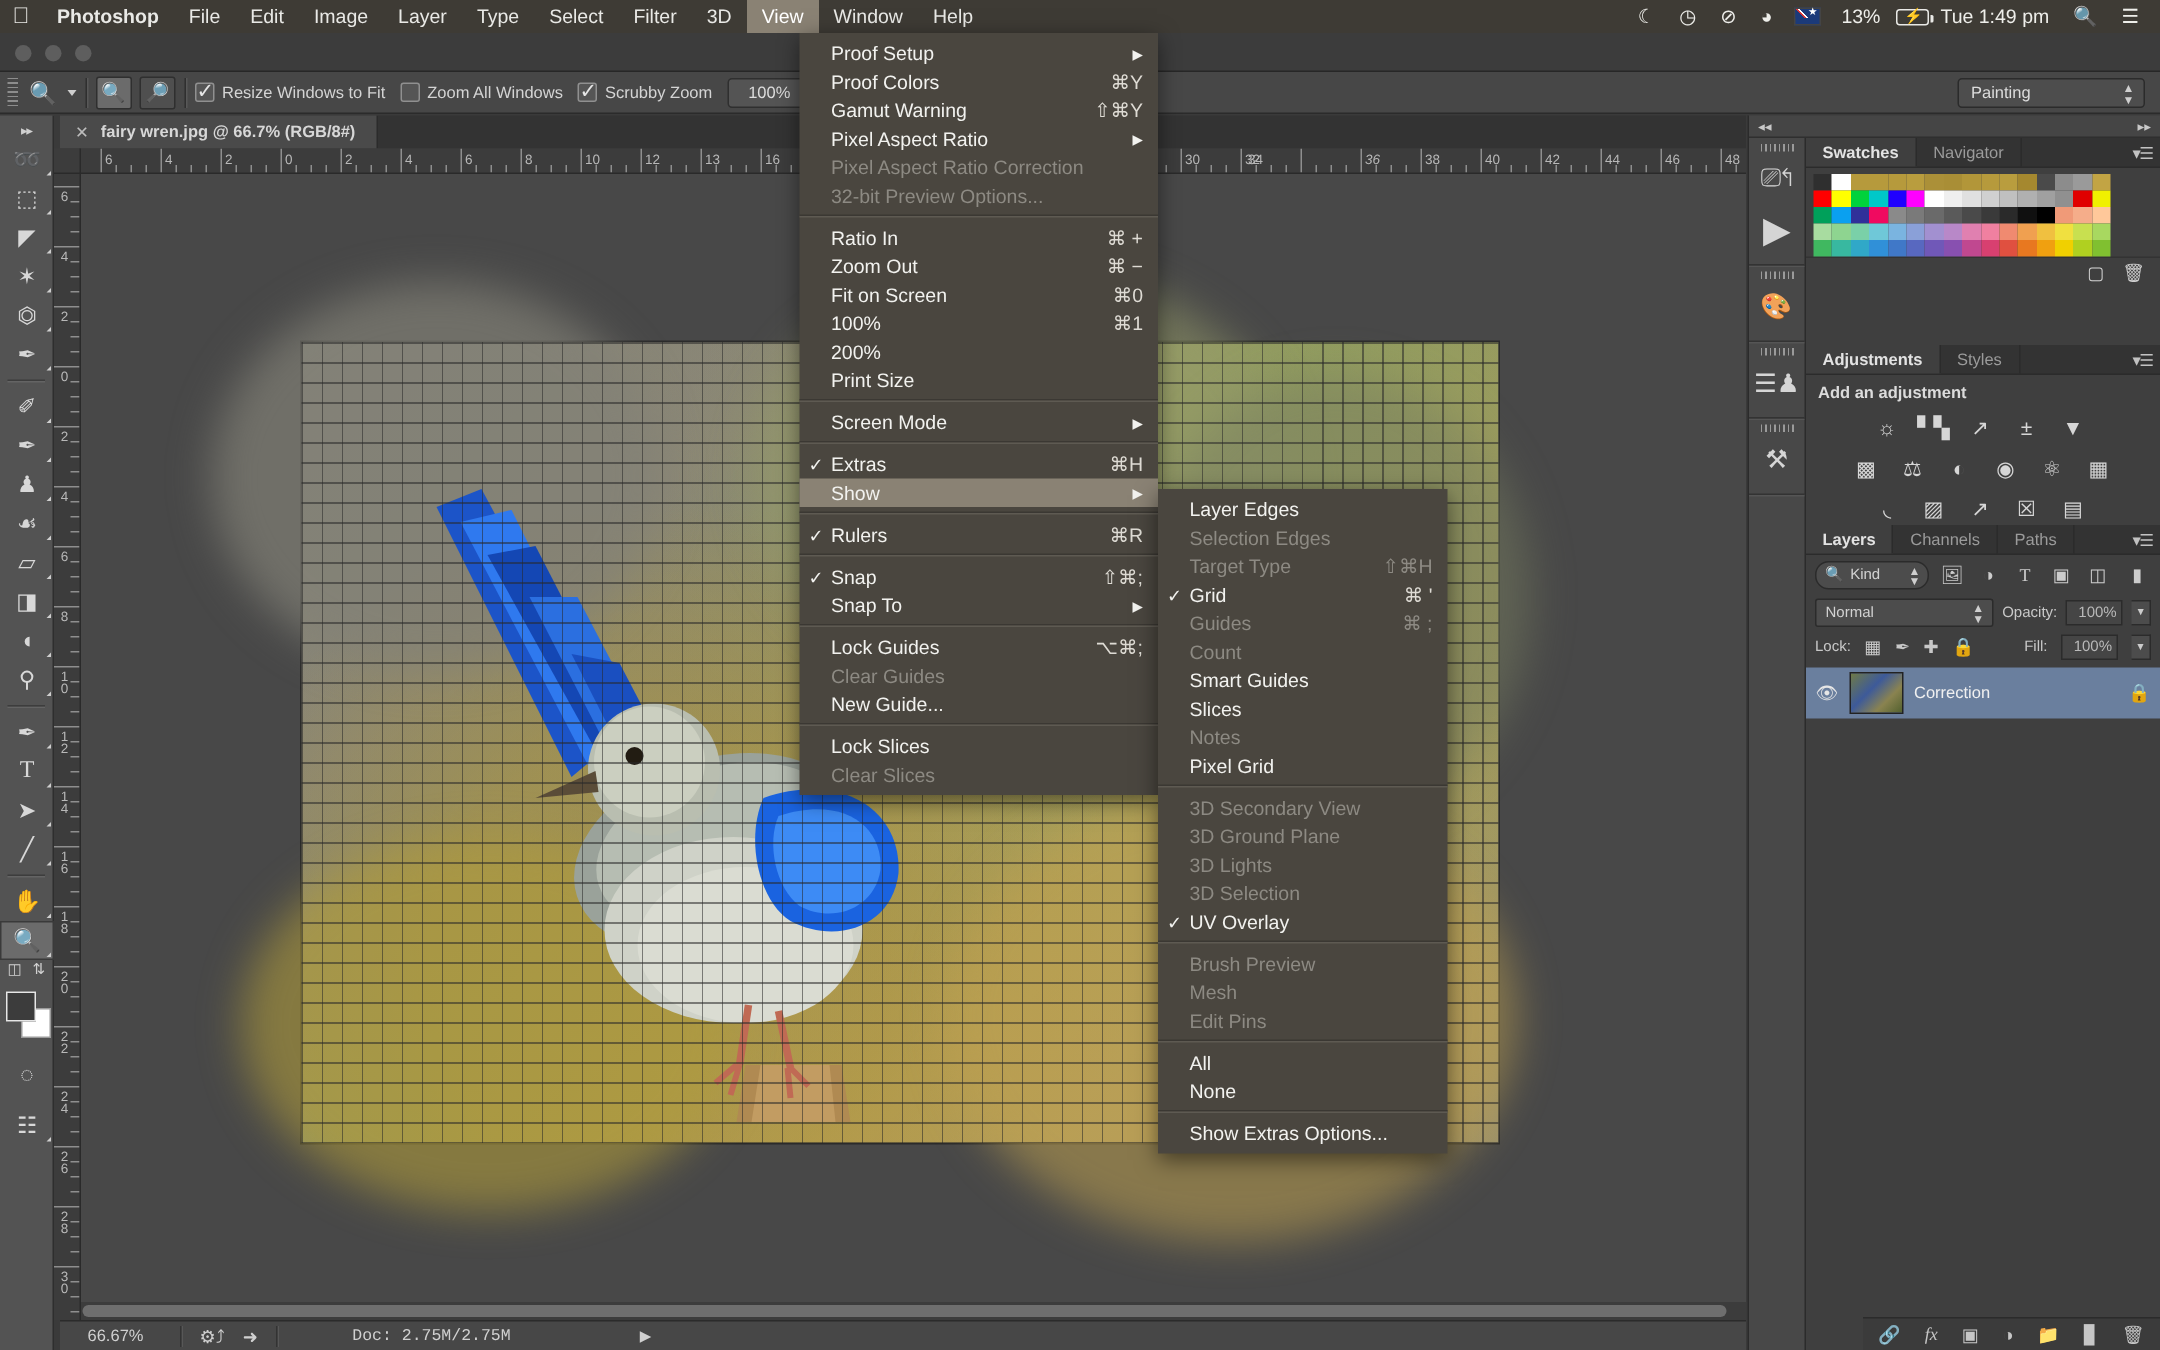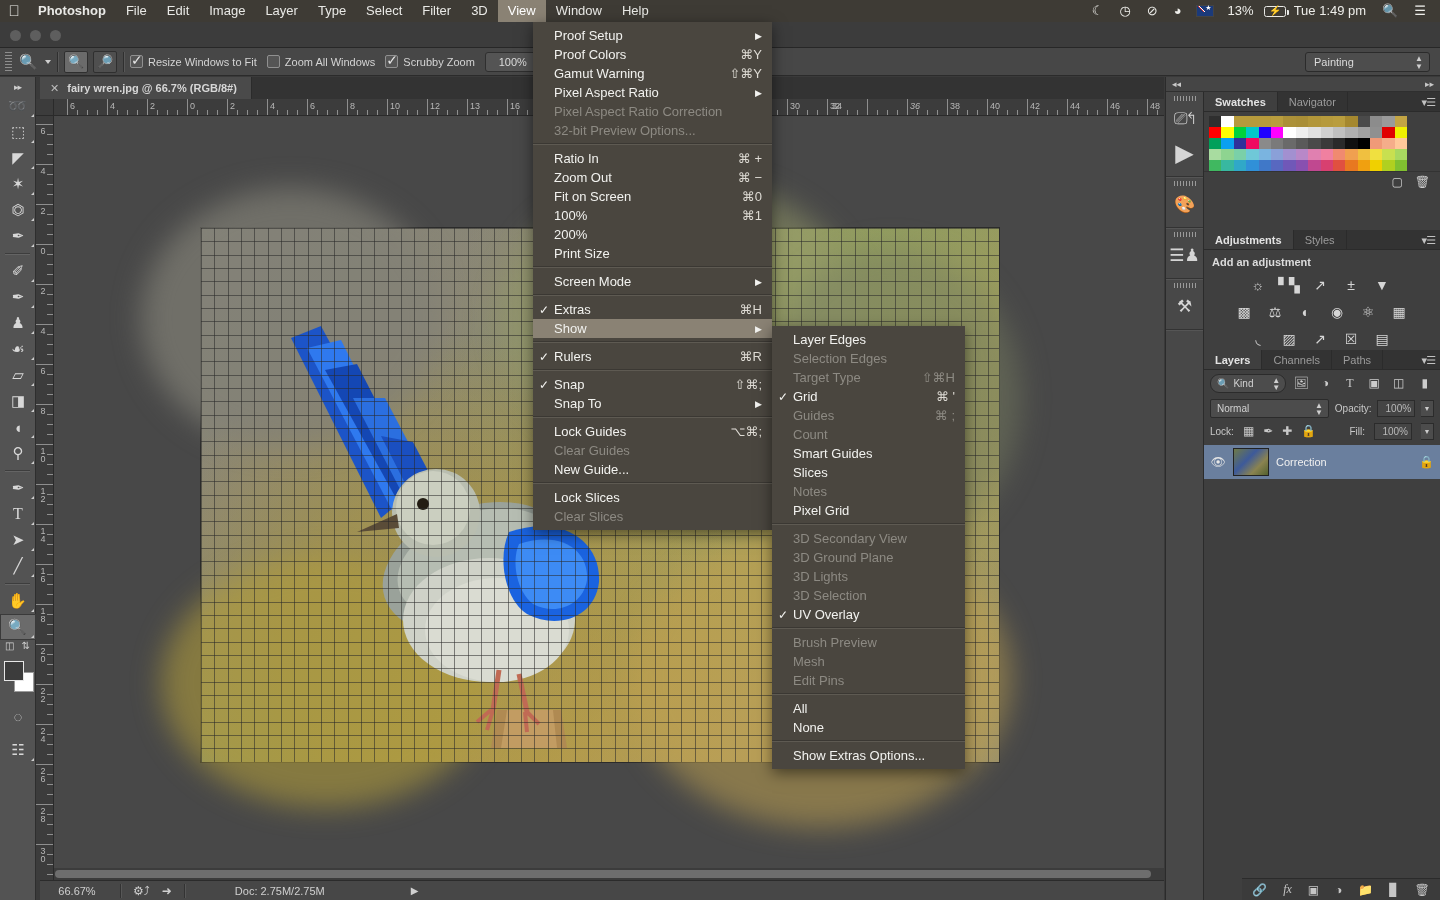--- a/index.html
+++ b/index.html
@@ -602,21 +602,21 @@
 <div id="hscroll">
   <div class="thumb"></div>
 </div>
 
 <div id="statusbar">
   <span class="zoomv">66.67%</span>
   <span class="sb-sep"></span>
   <span style="font-size:12px;color:#d0d0d0;padding:0 6px;">⚙⤴</span>
   <span style="font-size:12px;color:#d0d0d0;padding:0 6px;">➜</span>
   <span class="sb-sep"></span>
-  <span style="padding-left:44px;">Doc: 2.75M/2.75M</span>
+  <span style="padding-left:44px;font-family:Liberation Mono, monospace;">Doc: 2.75M/2.75M</span>
   <span style="padding-left:86px; font-size:10px;">▶</span>
 </div>
 
 <div id="rightdock">
   <div id="dockheader">
     <span>◂◂</span>
     <span>▸▸</span>
   </div>
 
   <div id="iconcol">

